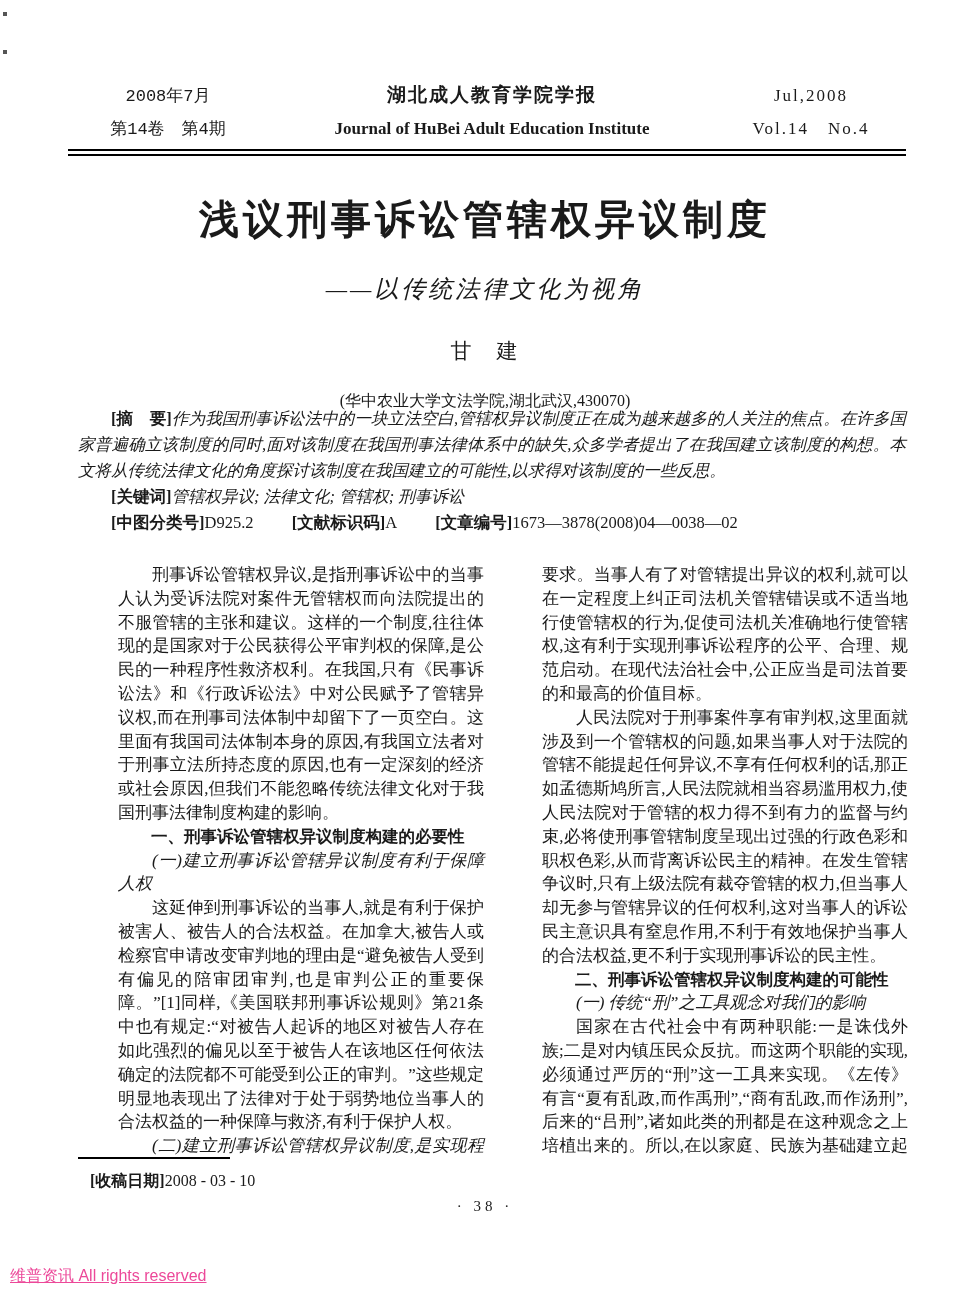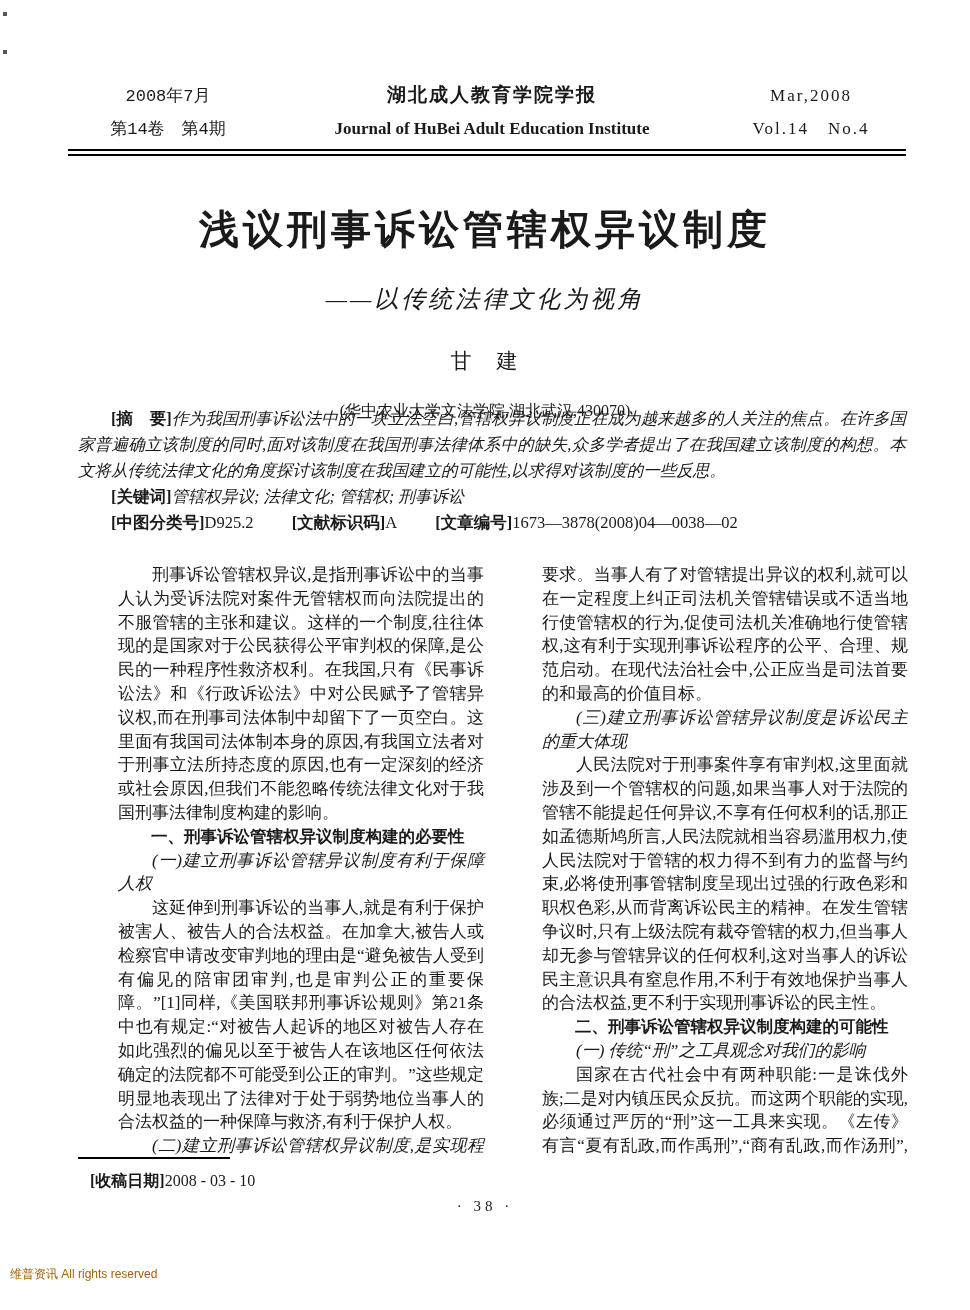--- a/index.html
+++ b/index.html
@@ -21,21 +21,21 @@
   .m-row{display:flex;align-items:baseline;margin-bottom:9px;}
   .m-left{width:200px;text-align:center;font-size:17px;font-family:Liberation Mono, monospace;}
   .m-center{flex:1;text-align:center;}
   .m-center.cn{font-size:19px;font-weight:bold;letter-spacing:2px;}
   .m-center.en{font-size:17px;font-weight:bold;}
   .m-right{width:190px;text-align:center;font-size:17px;letter-spacing:2px;white-space:nowrap;}
   .double-rule{margin-top:4px;height:3px;border-top:2px solid #000;border-bottom:2px solid #000;}
 
   
   .title-block{position:absolute;left:0;top:192px;width:970px;text-align:center;}
-  .title-block h1{margin:10px;font-size:40px;font-weight:bold;letter-spacing:4px;font-family:"Liberation Sans","DejaVu Sans",sans-serif;}
+  .title-block h1{margin:0;font-size:40px;font-weight:bold;letter-spacing:4px;font-family:"Liberation Sans","DejaVu Sans",sans-serif;}
   .subtitle{margin-top:26px;font-size:24px;font-style:italic;letter-spacing:3px;}
   .author{margin-top:32px;font-size:21px;letter-spacing:2px;}
   .affiliation{margin-top:26px;font-size:16px;}
 
   
   .meta{position:absolute;left:78px;top:406px;width:828px;font-size:16.5px;line-height:26px;}
   .meta p{margin:0;text-align:justify;}
   .meta .abstract,.meta .keywords{text-indent:2em;}
   .meta .classification{text-indent:2em;}
   .label{font-weight:bold;font-style:normal;}
@@ -53,36 +53,36 @@
   .col .sec-h1{font-weight:bold;text-indent:2em;font-family:"Liberation Sans","DejaVu Sans",sans-serif;font-size:16.5px;}
   .col .sec-h2{font-style:italic;text-indent:2em;}
 
   
   .footnote{position:absolute;left:78px;top:1157px;width:406px;font-size:16px;}
   .fn-rule{width:152px;border-top:2px solid #000;margin-bottom:9px;}
   .footnote p{margin:12px;}
 
   .page-number{position:absolute;left:0;top:1198px;width:970px;text-align:center;font-size:15px;letter-spacing:4px;}
 
-  .watermark{position:absolute;left:10px;top:1266px;color:#a16207;
-             font-size:12px;font-family:"Liberation Sans","DejaVu Sans",sans-serif;}
+  .watermark{position:absolute;left:10px;top:1266px;color:#ec4899;
+             font-size:16px;font-family:"Liberation Sans","DejaVu Sans",sans-serif;text-decoration:underline;}
 </style>
 </head>
 <body>
 
 <div class="page">
 
   <div class="speck s1"></div>
   <div class="speck s2"></div>
 
   <header class="masthead">
     <div class="m-row">
       <span class="m-left">2008年7月</span>
       <span class="m-center cn">湖北成人教育学院学报</span>
-      <span class="m-right">Mar,2008</span>
+      <span class="m-right">Jul,2008</span>
     </div>
     <div class="m-row">
       <span class="m-left">第14卷　第4期</span>
       <span class="m-center en">Journal of HuBei Adult Education Institute</span>
       <span class="m-right">Vol.14　No.4</span>
     </div>
     <div class="double-rule"></div>
   </header>
 
   <section class="title-block">
@@ -106,21 +106,20 @@
     <div class="col">
       <p class="body">刑事诉讼管辖权异议,是指刑事诉讼中的当事人认为受诉法院对案件无管辖权而向法院提出的不服管辖的主张和建议。这样的一个制度,往往体现的是国家对于公民获得公平审判权的保障,是公民的一种程序性救济权利。在我国,只有《民事诉讼法》和《行政诉讼法》中对公民赋予了管辖异议权,而在刑事司法体制中却留下了一页空白。这里面有我国司法体制本身的原因,有我国立法者对于刑事立法所持态度的原因,也有一定深刻的经济或社会原因,但我们不能忽略传统法律文化对于我国刑事法律制度构建的影响。</p>
       <p class="sec-h1">一、刑事诉讼管辖权异议制度构建的必要性</p>
       <p class="sec-h2">(一)建立刑事诉讼管辖异议制度有利于保障人权</p>
       <p class="body">这延伸到刑事诉讼的当事人,就是有利于保护被害人、被告人的合法权益。在加拿大,被告人或检察官申请改变审判地的理由是“避免被告人受到有偏见的陪审团审判,也是审判公正的重要保障。”[1]同样,《美国联邦刑事诉讼规则》第21条中也有规定:“对被告人起诉的地区对被告人存在如此强烈的偏见以至于被告人在该地区任何依法确定的法院都不可能受到公正的审判。”这些规定明显地表现出了法律对于处于弱势地位当事人的合法权益的一种保障与救济,有利于保护人权。</p>
       <p class="sec-h2">(二)建立刑事诉讼管辖权异议制度,是实现程序公正进而保证司法公正的基本要求</p>
       <p class="body">司法应当是公正的。建立刑事诉讼管辖权异议制度,赋予当事人对管辖提出异议的权利,正是司法公正的基本</p>
     </div>
     <div class="col">
       <p class="body noindent">要求。当事人有了对管辖提出异议的权利,就可以在一定程度上纠正司法机关管辖错误或不适当地行使管辖权的行为,促使司法机关准确地行使管辖权,这有利于实现刑事诉讼程序的公平、合理、规范启动。在现代法治社会中,公正应当是司法首要的和最高的价值目标。</p>
-      <p class="sec-h2">(三)建立刑事诉讼管辖异议制度是诉讼民主的重大体现</p>
       <p class="body">人民法院对于刑事案件享有审判权,这里面就涉及到一个管辖权的问题,如果当事人对于法院的管辖不能提起任何异议,不享有任何权利的话,那正如孟德斯鸠所言,人民法院就相当容易滥用权力,使人民法院对于管辖的权力得不到有力的监督与约束,必将使刑事管辖制度呈现出过强的行政色彩和职权色彩,从而背离诉讼民主的精神。在发生管辖争议时,只有上级法院有裁夺管辖的权力,但当事人却无参与管辖异议的任何权利,这对当事人的诉讼民主意识具有窒息作用,不利于有效地保护当事人的合法权益,更不利于实现刑事诉讼的民主性。</p>
       <p class="sec-h1">二、刑事诉讼管辖权异议制度构建的可能性</p>
       <p class="sec-h2">(一) 传统“刑”之工具观念对我们的影响</p>
       <p class="body">国家在古代社会中有两种职能:一是诛伐外族;二是对内镇压民众反抗。而这两个职能的实现,必须通过严厉的“刑”这一工具来实现。《左传》有言“夏有乱政,而作禹刑”,“商有乱政,而作汤刑”,后来的“吕刑”,诸如此类的刑都是在这种观念之上培植出来的。所以,在以家庭、民族为基础建立起来的国家之中,刑只不过是一级统治一级</p>
     </div>
   </section>
 
   <div class="footnote">
     <div class="fn-rule"></div>
     <p><span class="label">[收稿日期]</span><span>2008 - 03 - 10</span></p>

